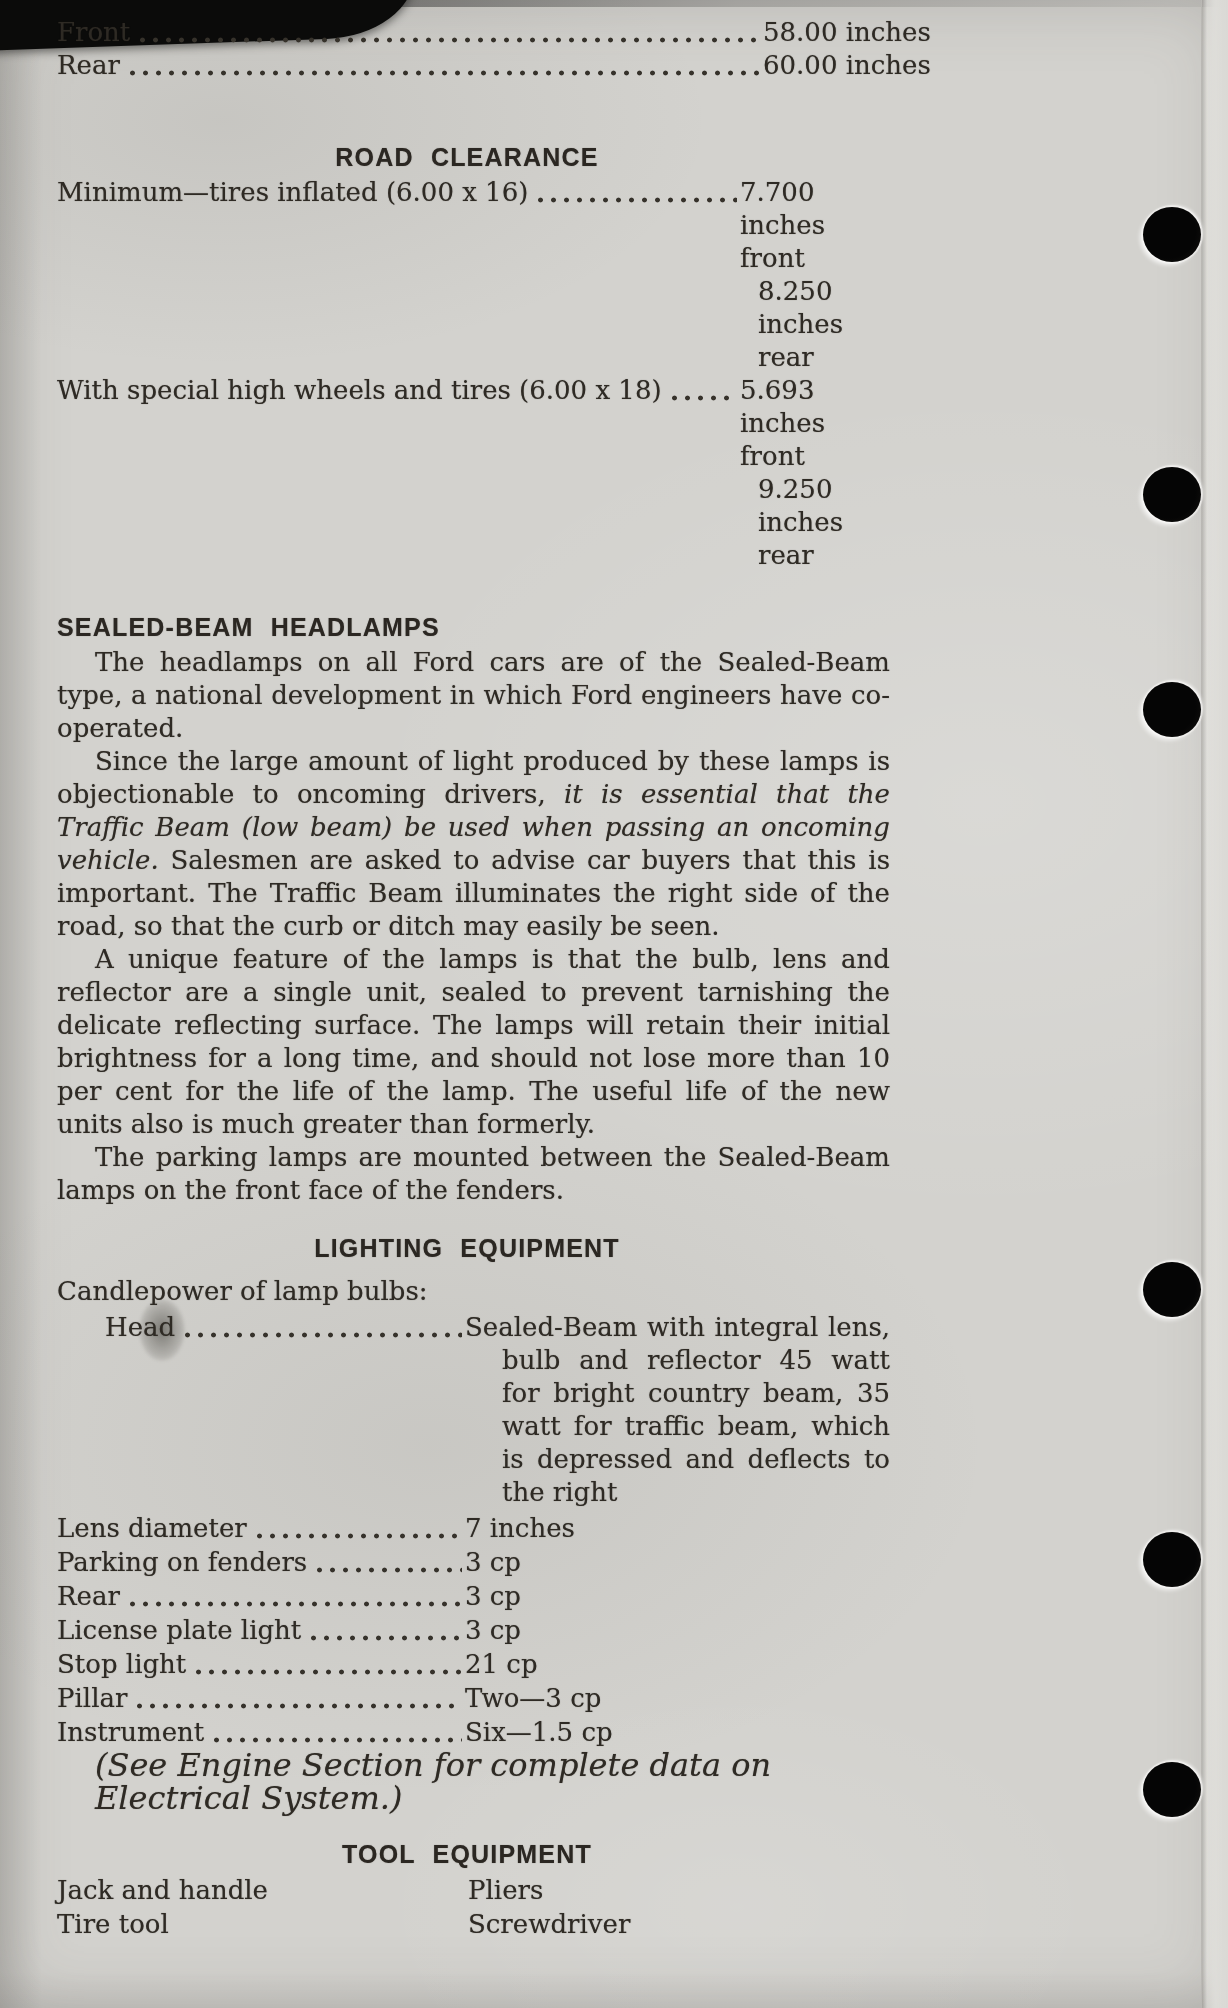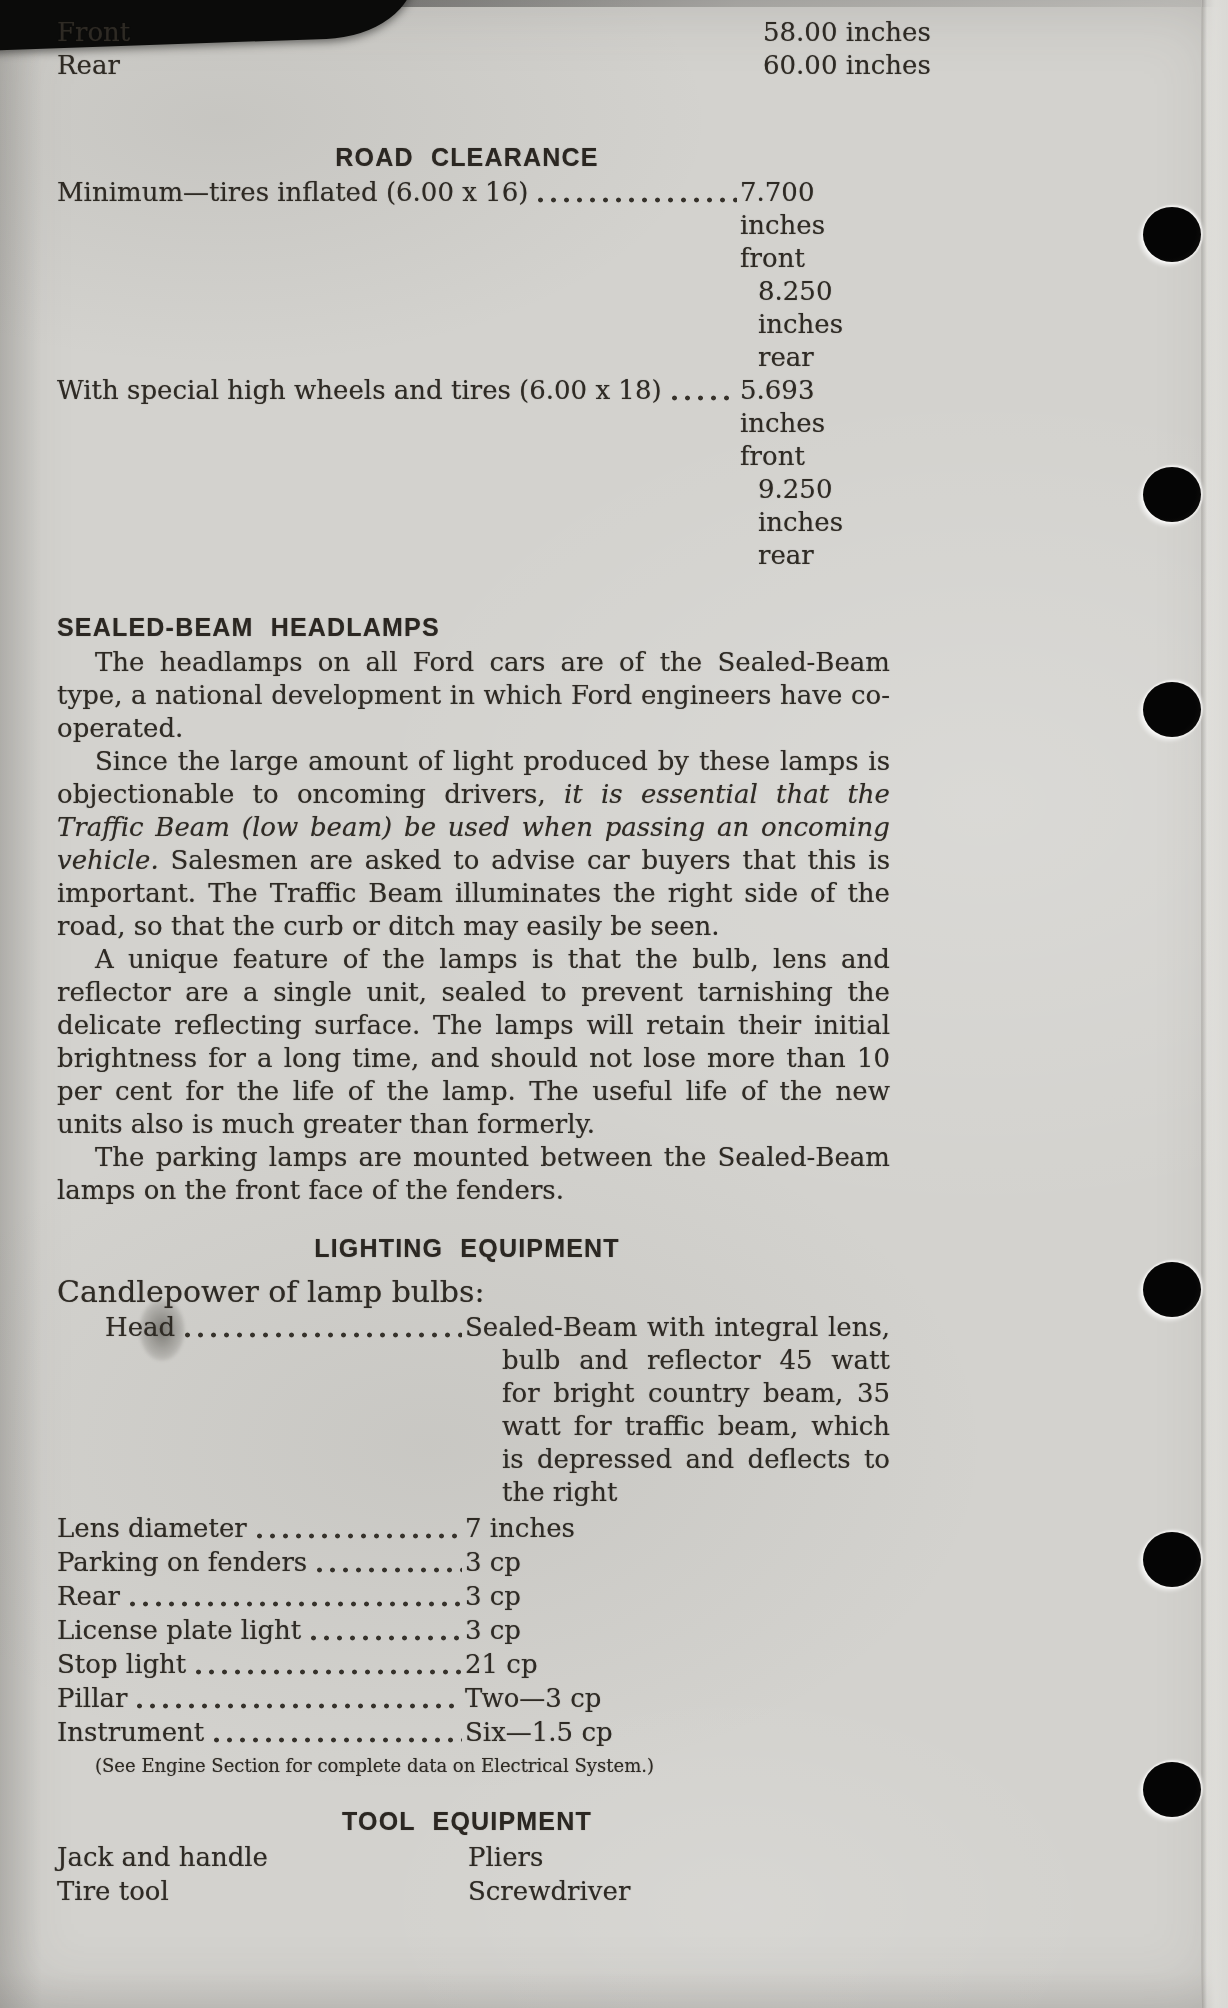--- a/index.html
+++ b/index.html
@@ -36,37 +36,37 @@
   .content{position:absolute;left:57px;top:0;width:833px;
     text-shadow:0 0 1px rgba(46,42,36,0.5);}
   .section-heading{
     font-family:"Liberation Sans", sans-serif;font-weight:bold;
     font-size:25px;line-height:30px;letter-spacing:1.2px;word-spacing:9px;
     color:#2b2722;text-align:center;width:820px;}
   .section-heading.left{text-align:left;}
   .spec-row{display:flex;align-items:flex-start;font-size:26px;line-height:33px;}
   .lrow{line-height:34px;}
   .lkey{display:flex;flex:0 0 auto;}
-  .w-tread{width:706px;align-items:flex-end;}
+  .w-tread{width:706px;}
   .w-rc{width:683px;}
   .w-light{width:408px;text-align:center;}
   .label{white-space:nowrap;}
   .pad-head{padding-left:48px;}
   .leader{flex:1 1 auto;min-width:14px;margin:0 3px 0 6px;
     background-image:radial-gradient(circle, #36322b 2px, rgba(54,50,43,0) 2.8px);
     background-size:13px 6px;background-repeat:repeat-x;
     background-position:left 0 bottom 6px;}
   .value{white-space:nowrap;}
   .value-stack{display:flex;flex-direction:column;}
   .value-stack .line2{padding-left:18px;}
   .value-wrap{width:432px;text-align:justify;padding-left:37px;text-indent:-37px;}
   .para{margin:0;text-align:justify;text-indent:38px;font-size:26px;line-height:33px;width:833px;}
   .italic{font-style:italic;}
-  .plain-line{font-size:30px;line-height:33px;}
-  .note-line{font-size:18px;line-height:33px;padding-left:38px;}
+  .plain-line{font-size:26px;line-height:33px;}
+  .note-line{font-size:32px;line-height:33px;padding-left:38px;font-style:italic;}
   .tool-grid{display:grid;grid-template-columns:411px 1fr;font-size:26px;line-height:34px;}
 </style>
 </head>
 <body>
 
 <div class="page">
 
   <div class="top-edge"></div>
   <div class="corner-art"></div>
   <div class="edge-strip"></div>

